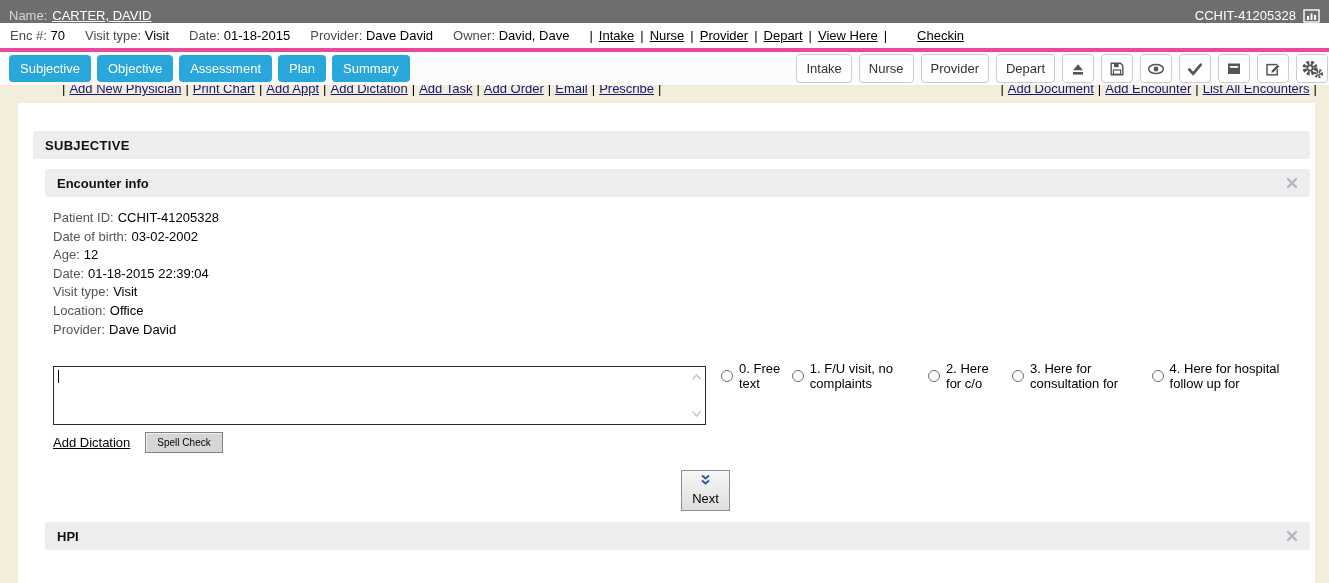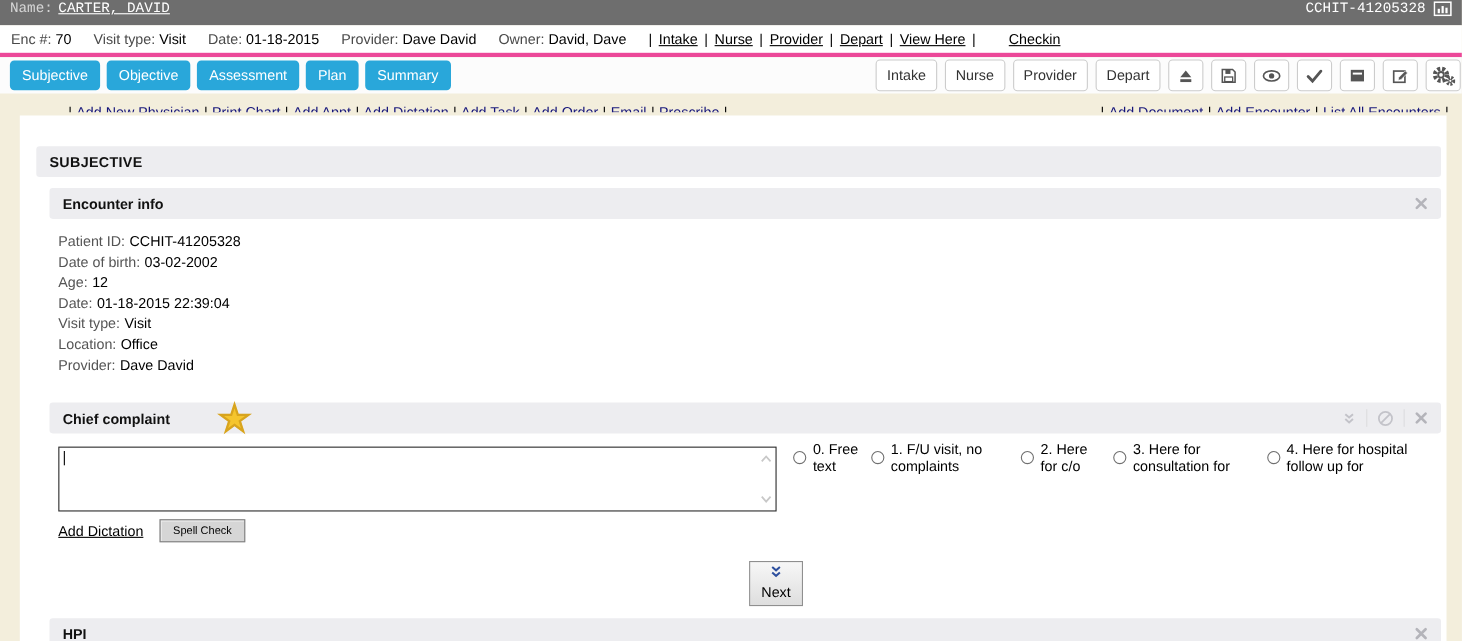--- a/index.html
+++ b/index.html
@@ -1,21 +1,21 @@
 <!DOCTYPE html>
 <html><head>
 <meta charset="utf-8">
 <style>
   * { margin:0; padding:0; box-sizing:border-box; }
   html,body { width:1329px; height:583px; overflow:hidden; }
   body { font-family:"Liberation Sans", sans-serif; background:#f3eedc; position:relative; }
   a { cursor:pointer; }
 
   
-  .bar1 { height:23px; background:#6e6e6e; display:flex; align-items:flex-start; padding:0 9px; font-size:13px;font-family:Liberation Mono, monospace; }
+  .bar1 { height:23px; background:#6e6e6e; display:flex; align-items:flex-end; padding:0 9px; font-size:13px; }
   .b1-label { color:#d6d6d6; margin-right:5px; }
   .b1-name { color:#fff; text-decoration:underline; }
   .b1-right { margin-left:auto; display:flex; align-items:center; gap:7px; color:#fff; }
 
   
   .bar2 { height:29px; background:#fff; display:flex; align-items:center; padding:0 10px; font-size:13px; border-bottom:4px solid #ec4899; }
   .b2-field { margin-right:20px; white-space:nowrap; }
   .b2-lbl { color:#4a4a4a; }
   .b2-val { color:#000; }
   .b2-links { display:flex; gap:6px; align-items:center; }
@@ -26,21 +26,21 @@
   
   .toolbar { height:33px; background:#fcfcfc; display:flex; align-items:center; padding:0 9px; }
   .nav-btns { display:flex; gap:6px; }
   .nav-btn { background:#29a7da; color:#fff; border:none; border-radius:4px; font:13px "Liberation Sans",sans-serif; padding:6px 11px; cursor:pointer; }
   .tb-right { margin-left:auto; display:flex; gap:7px; align-items:center; }
   .tb-btn { background:#fff; border:1px solid #ccc; border-radius:4px; color:#333; font:13px "Liberation Sans",sans-serif; padding:6px 9px; cursor:pointer; }
   .icon-btn { background:#fff; border:1px solid #ccc; border-radius:4px; width:32px; height:29px; display:flex; align-items:center; justify-content:center; cursor:pointer; }
   .icon-btn.cut { margin-right:-8px; }
 
   
-  .quicklinks { height:15px; overflow:hidden; display:flex; justify-content:space-between; padding:17px 12px 0 62px; font-size:13px; }
+  .quicklinks { height:15px; overflow:hidden; display:flex; justify-content:space-between; padding:4px 12px 0 62px; font-size:13px; }
   .ql-inner { margin-top:-8px; white-space:nowrap; color:#333; }
   .ql-inner a { color:#15157a; text-decoration:underline; margin:0 4px; }
 
   
   .panel { margin:3px 14px 0 18px; background:#fff; height:480px; padding:28px 5px 0 15px; }
   .sec-title { height:28px; background:#ededf0; border-radius:3px; display:flex; align-items:center; padding:0 12px; font-weight:bold; font-size:13px; letter-spacing:.3px; color:#111; }
   .sections { margin-left:12px; }
   .card-hdr { height:28px; background:#ededf0; border-radius:3px; display:flex; align-items:center; padding:0 12px; font-weight:bold; font-size:13px; color:#111; margin-top:10px; }
   .hdr-right { margin-left:auto; display:flex; align-items:center; }
   .hdr-div { width:1px; height:16px; background:#dcdcdf; margin:0 9px; }
@@ -204,44 +204,20 @@
         <div><span class="pt-lbl">Date of birth:</span><span class="pt-val">03-02-2002</span></div>
         <div><span class="pt-lbl">Age:</span><span class="pt-val">12</span></div>
         <div><span class="pt-lbl">Date:</span><span class="pt-val">01-18-2015 22:39:04</span></div>
         <div><span class="pt-lbl">Visit type:</span><span class="pt-val">Visit</span></div>
         <div><span class="pt-lbl">Location:</span><span class="pt-val">Office</span></div>
         <div><span class="pt-lbl">Provider:</span><span class="pt-val">Dave David</span></div>
       </div>
     </div>
 
     <div>
-      <div class="card-hdr">
-        <span>Chief complaint</span>
-        <span class="star">★</span>
-        <div class="hdr-right">
-          <span class="hdr-ic">
-            <svg width="13" height="13" viewBox="0 0 13 13">
-                <path d="M3 2.5l3.5 3 3.5-3M3 7l3.5 3 3.5-3" fill="none" stroke="#c3c3c9" stroke-width="1.8"></path>
-              </svg>
-          </span>
-          <span class="hdr-div"></span>
-          <span class="hdr-ic">
-            <svg width="15" height="15" viewBox="0 0 15 15">
-                <circle cx="7.5" cy="7.5" r="6" fill="none" stroke="#c3c3c9" stroke-width="1.6"></circle>
-                <path d="M3.4 11.6L11.6 3.4" stroke="#c3c3c9" stroke-width="1.6"></path>
-              </svg>
-          </span>
-          <span class="hdr-div"></span>
-          <span class="hdr-ic">
-            <svg width="12" height="12" viewBox="0 0 12 12">
-                <path d="M2 2l8 8M10 2l-8 8" stroke="#b4b4ba" stroke-width="2.4" stroke-linecap="round"></path>
-              </svg>
-          </span>
-        </div>
-      </div>
 
       <div class="cc-body">
         <div>
           <div class="fake-ta">
             <div class="ta-main">
               <span class="caret"></span>
               <span></span>
             </div>
             <div class="ta-scroll">
               <svg width="11" height="8" viewBox="0 0 11 8">

